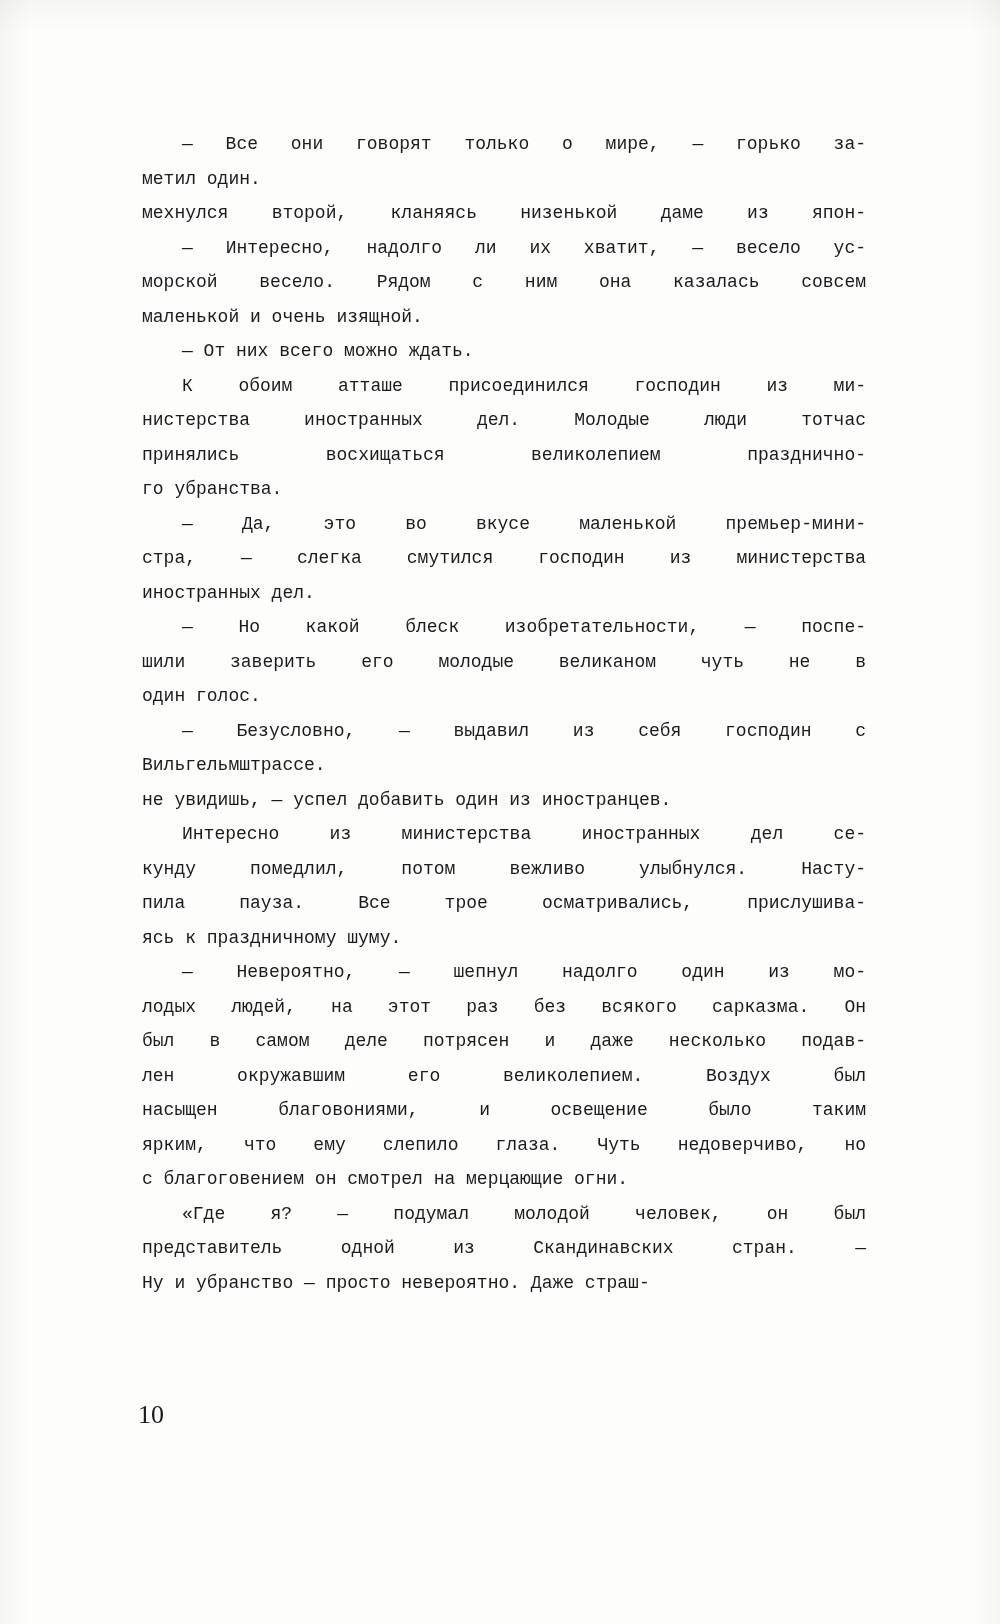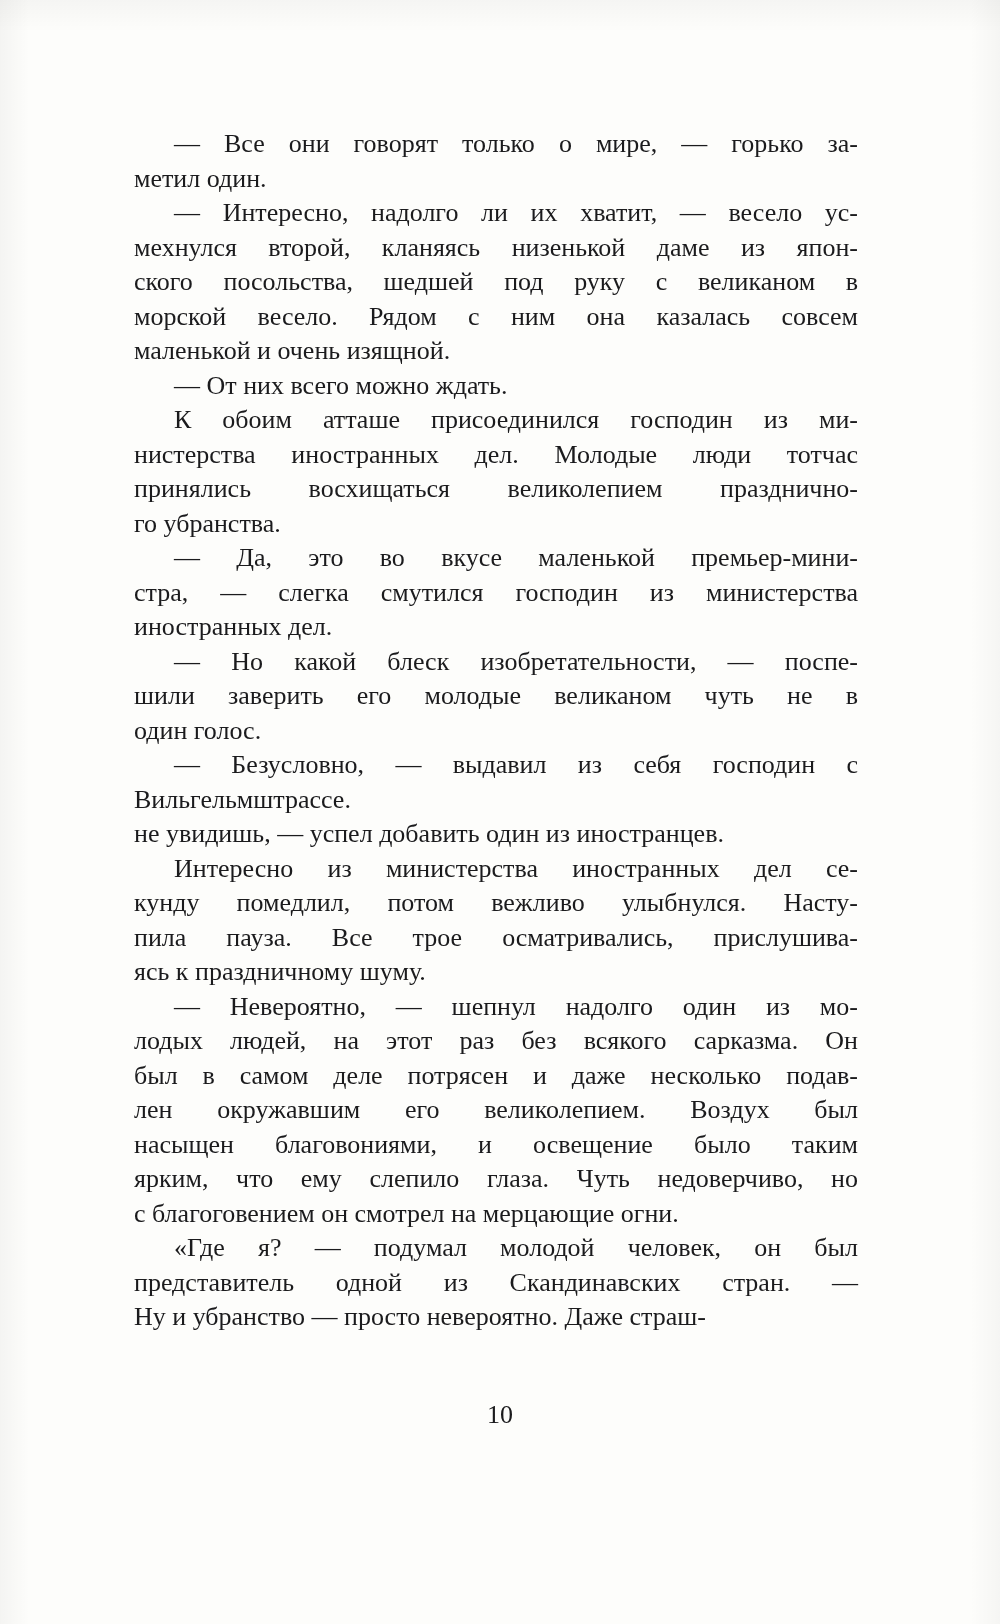--- a/index.html
+++ b/index.html
@@ -22,25 +22,26 @@
     content: "";
     position: absolute;
     inset: 0;
     background:
       linear-gradient(to right, rgba(0,0,0,0.035), rgba(0,0,0,0) 3%, rgba(0,0,0,0) 97%, rgba(0,0,0,0.03)),
       linear-gradient(to bottom, rgba(0,0,0,0.03), rgba(0,0,0,0) 2%);
     pointer-events: none;
   }
   .text-block {
     position: absolute;
-    left: 134px;
+    left: 142px;
     top: 127px;
     width: 724px;
-    font-size: 26px;
+    font-size: 18px;
     line-height: 34.5px;
+    font-family: Liberation Mono, monospace;
   }
   .para {
     margin: 0;
   }
   .line {
     text-align: justify;
     text-align-last: justify;
     white-space: normal;
   }
   .line.last {
@@ -49,39 +50,37 @@
   }
   .line.first {
     text-indent: 40px;
     text-align: right;
   }
   .page-number {
     position: absolute;
     left: 138px;
     width: 724px;
     top: 1398px;
-    text-align: center;
     font-size: 26px;
     line-height: 34px;
     color: #1b1b1d;
   }
 </style>
 </head>
 <body>
 
 <div class="page">
   <div class="text-block" id="text-block">
       <div class="para">
         <div class="line first">— Все они говорят только о мире, — горько за-</div>
         <div class="line last">метил один.</div>
       </div>
       <div class="para">
+        <div class="line">мехнулся второй, кланяясь низенькой даме из япон-</div>
         <div class="line first">— Интересно, надолго ли их хватит, — весело ус-</div>
-        <div class="line">мехнулся второй, кланяясь низенькой даме из япон-</div>
-        <div class="line">ского посольства, шедшей под руку с великаном в</div>
         <div class="line">морской весело. Рядом с ним она казалась совсем</div>
         <div class="line last">маленькой и очень изящной.</div>
       </div>
       <div class="para">
         <div class="line first last">— От них всего можно ждать.</div>
       </div>
       <div class="para">
         <div class="line first">К обоим атташе присоединился господин из ми-</div>
         <div class="line">нистерства иностранных дел. Молодые люди тотчас</div>
         <div class="line">принялись восхищаться великолепием празднично-</div>

